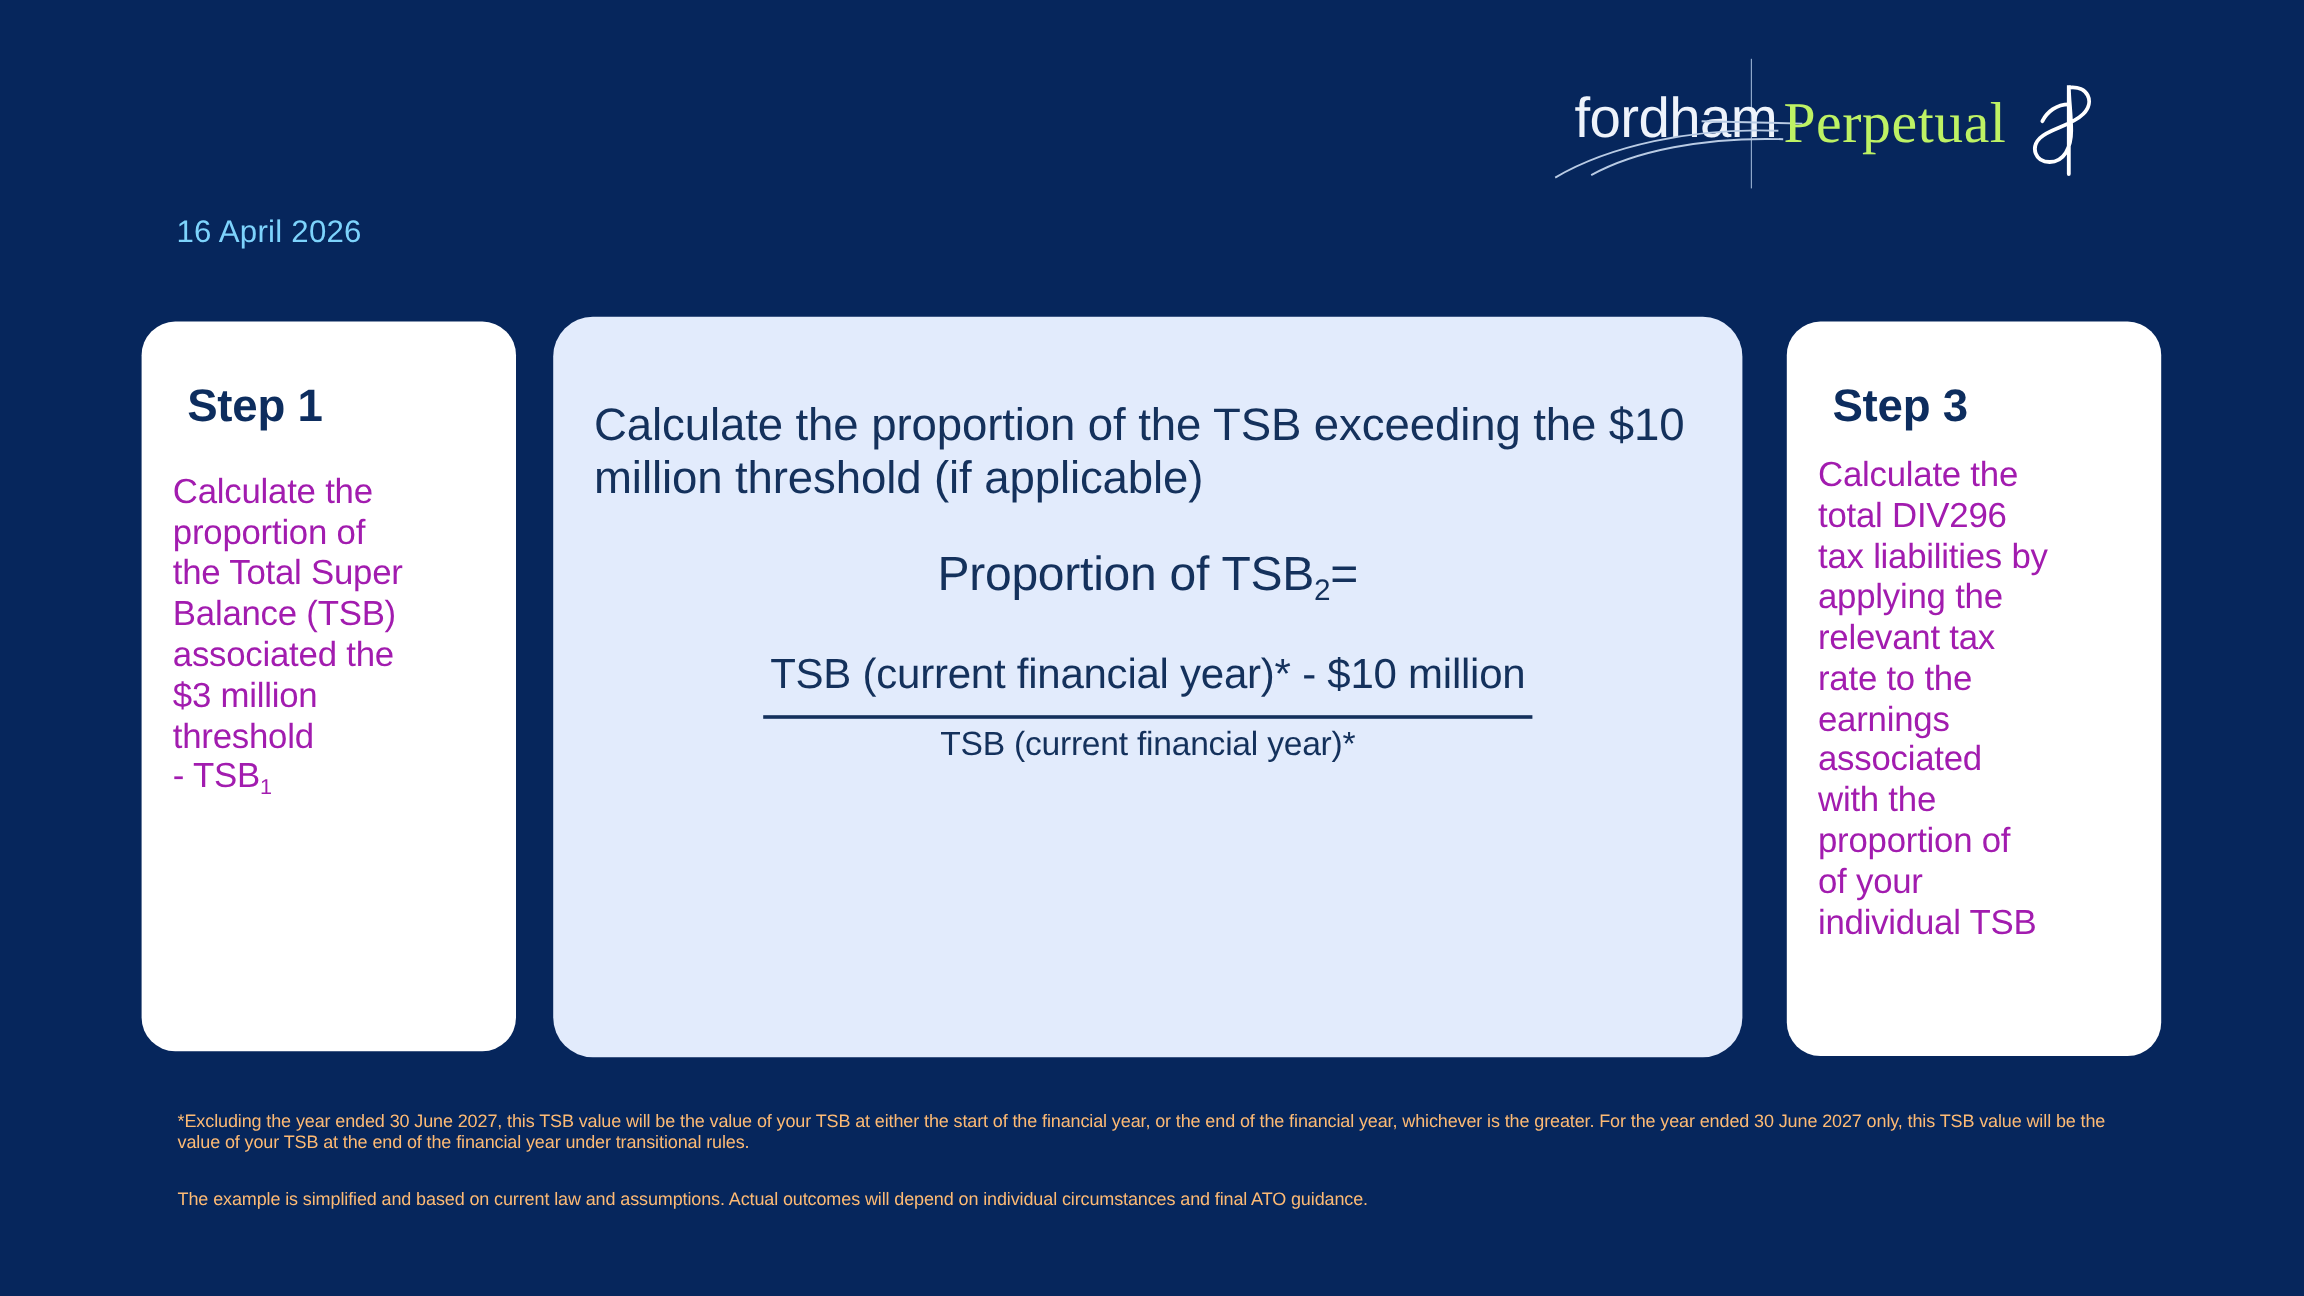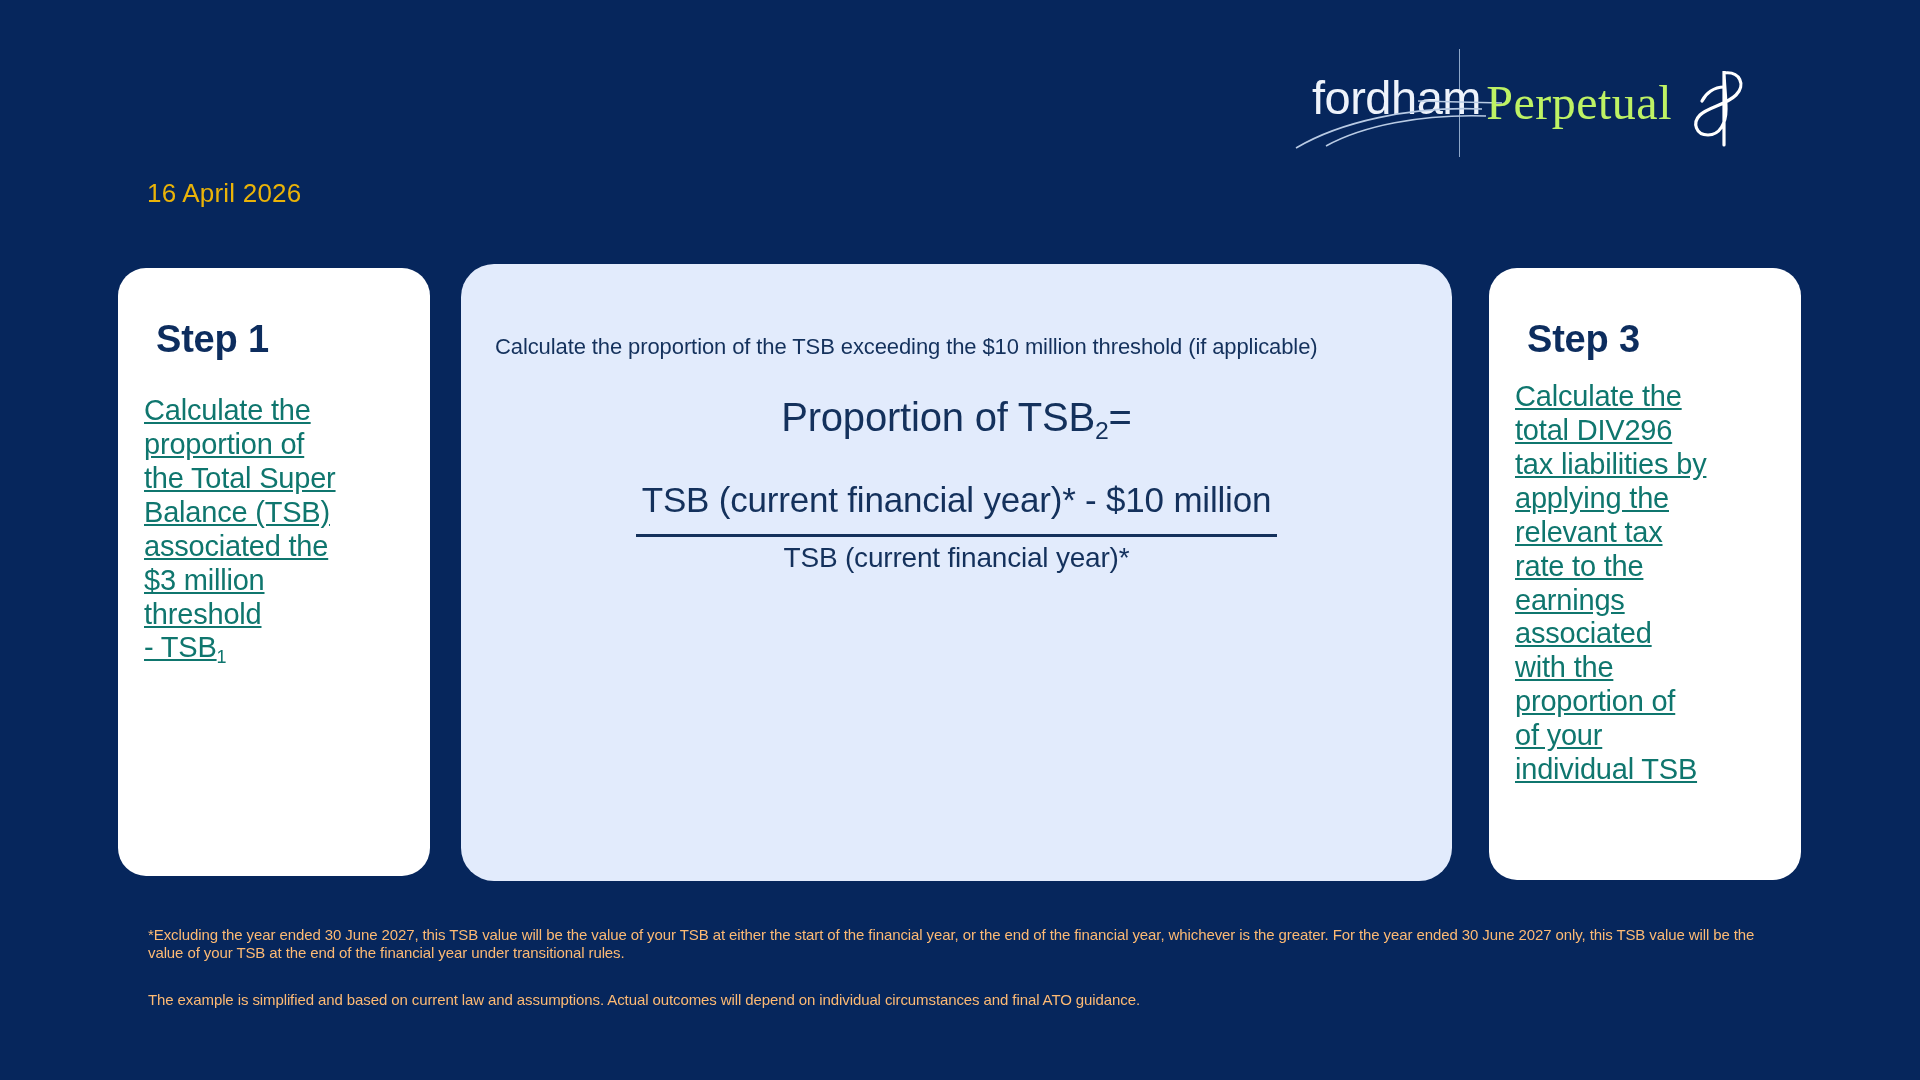--- a/index.html
+++ b/index.html
@@ -83,21 +83,21 @@
     height: 92px;
   }
 
   
   .date-label {
     position: absolute;
     left: 147px;
     top: 178px;
     font-size: 26px;
     font-weight: 300;
-    color: #eab308;
+    color: #7dd3fc;
     letter-spacing: 0.2px;
   }
 
   
   .card {
     position: absolute;
     box-sizing: border-box;
   }
   .card-side {
     width: 312px;
@@ -136,40 +136,39 @@
     letter-spacing: -0.2px;
   }
   #step2-title {
     font-size: 54px;
     color: #1059f0;
     letter-spacing: -0.6px;
     margin-bottom: 6px;
   }
 
   .step-body {
-    color: #0f766e;
+    color: #a21caf;
     font-weight: 300;
     margin: 0;
-    text-decoration: underline;
   }
   #step1-body {
     margin-top: 36px;
     font-size: 29px;
     line-height: 1.17;
     letter-spacing: -0.2px;
   }
   #step3-body {
     margin-top: 22px;
     font-size: 29px;
     line-height: 1.17;
     letter-spacing: -0.2px;
   }
   #step2-intro {
     margin-top: 28px;
-    font-size: 22px;
+    font-size: 38px;
     line-height: 1.15;
     letter-spacing: -0.1px;
     color: #14315c;
     font-weight: 300;
   }
 
   sub {
     font-size: 0.62em;
     line-height: 0;
     vertical-align: -0.32em;

